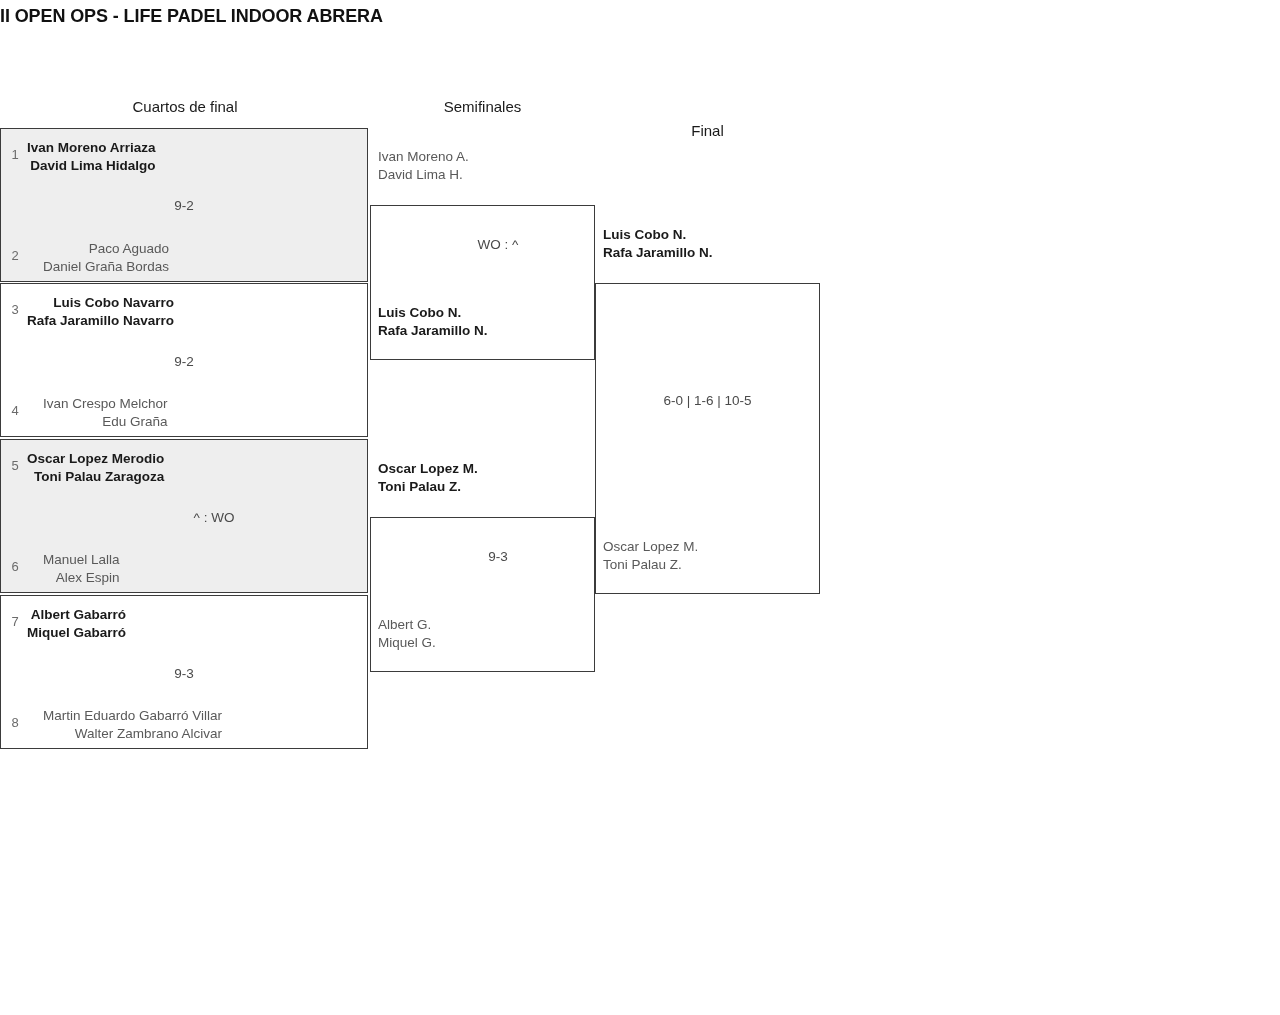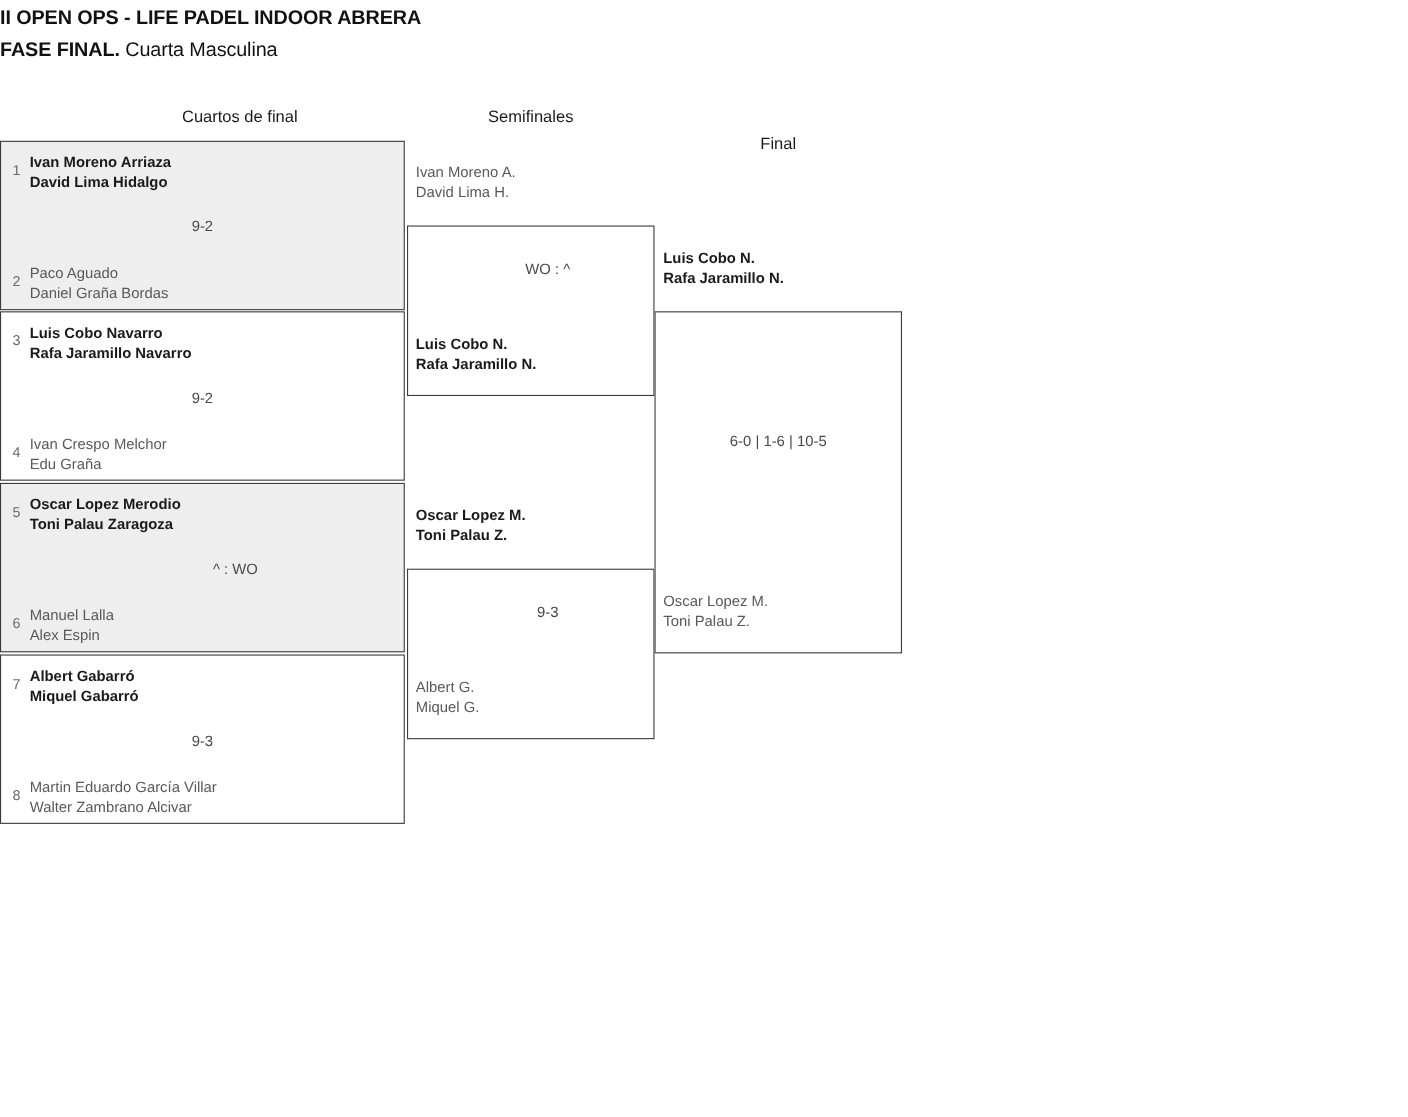--- a/index.html
+++ b/index.html
@@ -71,21 +71,21 @@
 
   
   .round-header {
     position: absolute;
     font-size: 15px;
     color: #1a1a1a;
     text-align: center;
     top: 97px;
     line-height: 20px;
   }
-  #round-qf { left: 0px;   width: 370px; padding-left: 33px; }
+  #round-qf { left: 0px;   width: 370px; }
   #round-sf { left: 370px; width: 225px; }
   #round-f  { left: 595px; width: 225px; margin-top: 24px; }
 
   
   .bracket {
     position: absolute;
     left: 0;
     top: 0;
     width: 1280px;
     height: 1015px;
@@ -112,23 +112,23 @@
     color: #6b6b6b;
     line-height: 16px;
   }
   .team {
     position: absolute;
     left: 26px;
     font-size: 13.5px;
     line-height: 18px;
     white-space: nowrap;
   }
-  .team .ln { display: block; }
+  .team .ln { display: block; text-align: right; }
   .team.winner .ln { color: #1a1a1a; font-weight: bold; }
-  .team.loser  .ln { color: #595959; font-weight: normal; }
+  .team.loser  .ln { color: #595959; font-weight: normal; margin-left: 16px; }
 
   .qf-team-top    { top: 10px; }
   .qf-team-bottom { top: 111px; }
   .qf-seed-top    { top: 18px; }
   .qf-seed-bottom { top: 119px; }
 
   .score {
     position: absolute;
     font-size: 13.5px;
     color: #4a4a4a;
@@ -190,21 +190,20 @@
   .f-team .ln { display: block; }
   .f-team.winner .ln { color: #1a1a1a; font-weight: bold; }
   .f-team.loser  .ln { color: #595959; font-weight: normal; }
 </style>
 </head>
 <body>
 
 <div class="header">
   <div class="title-block">
     <div class="title-line">II OPEN OPS - LIFE PADEL INDOOR ABRERA</div>
-    <div class="title-line second"><span>FASE FINAL.</span><span class="regular"> Cuarta Masculina</span></div>
   </div>
 
 </div>
 
 <div class="round-header" id="round-qf">Cuartos de final</div>
 <div class="round-header" id="round-sf">Semifinales</div>
 <div class="round-header" id="round-f">Final</div>
 
 <div class="bracket">
 
@@ -251,21 +250,21 @@
   <div class="score qf-score" style="top:509px;margin-left:30px;">^ : WO</div>
 
   <div class="qf-box plain" style="top:595px;">
     <div class="seed qf-seed-top">7</div>
     <div class="team winner qf-team-top">
       <span class="ln">Albert Gabarró</span>
       <span class="ln">Miquel Gabarró</span>
     </div>
     <div class="seed qf-seed-bottom">8</div>
     <div class="team loser qf-team-bottom">
-      <span class="ln">Martin Eduardo García Villar</span>
+      <span class="ln">Martin Eduardo Gabarró Villar</span>
       <span class="ln">Walter Zambrano Alcivar</span>
     </div>
   </div>
   <div class="score qf-score" style="top:665px;">9-3</div>
 
   <div class="sf-box" style="top:205px;"></div>
   <div class="sf-team loser" style="top:148px;">
     <span class="ln">Ivan Moreno A.</span>
     <span class="ln">David Lima H.</span>
   </div>

